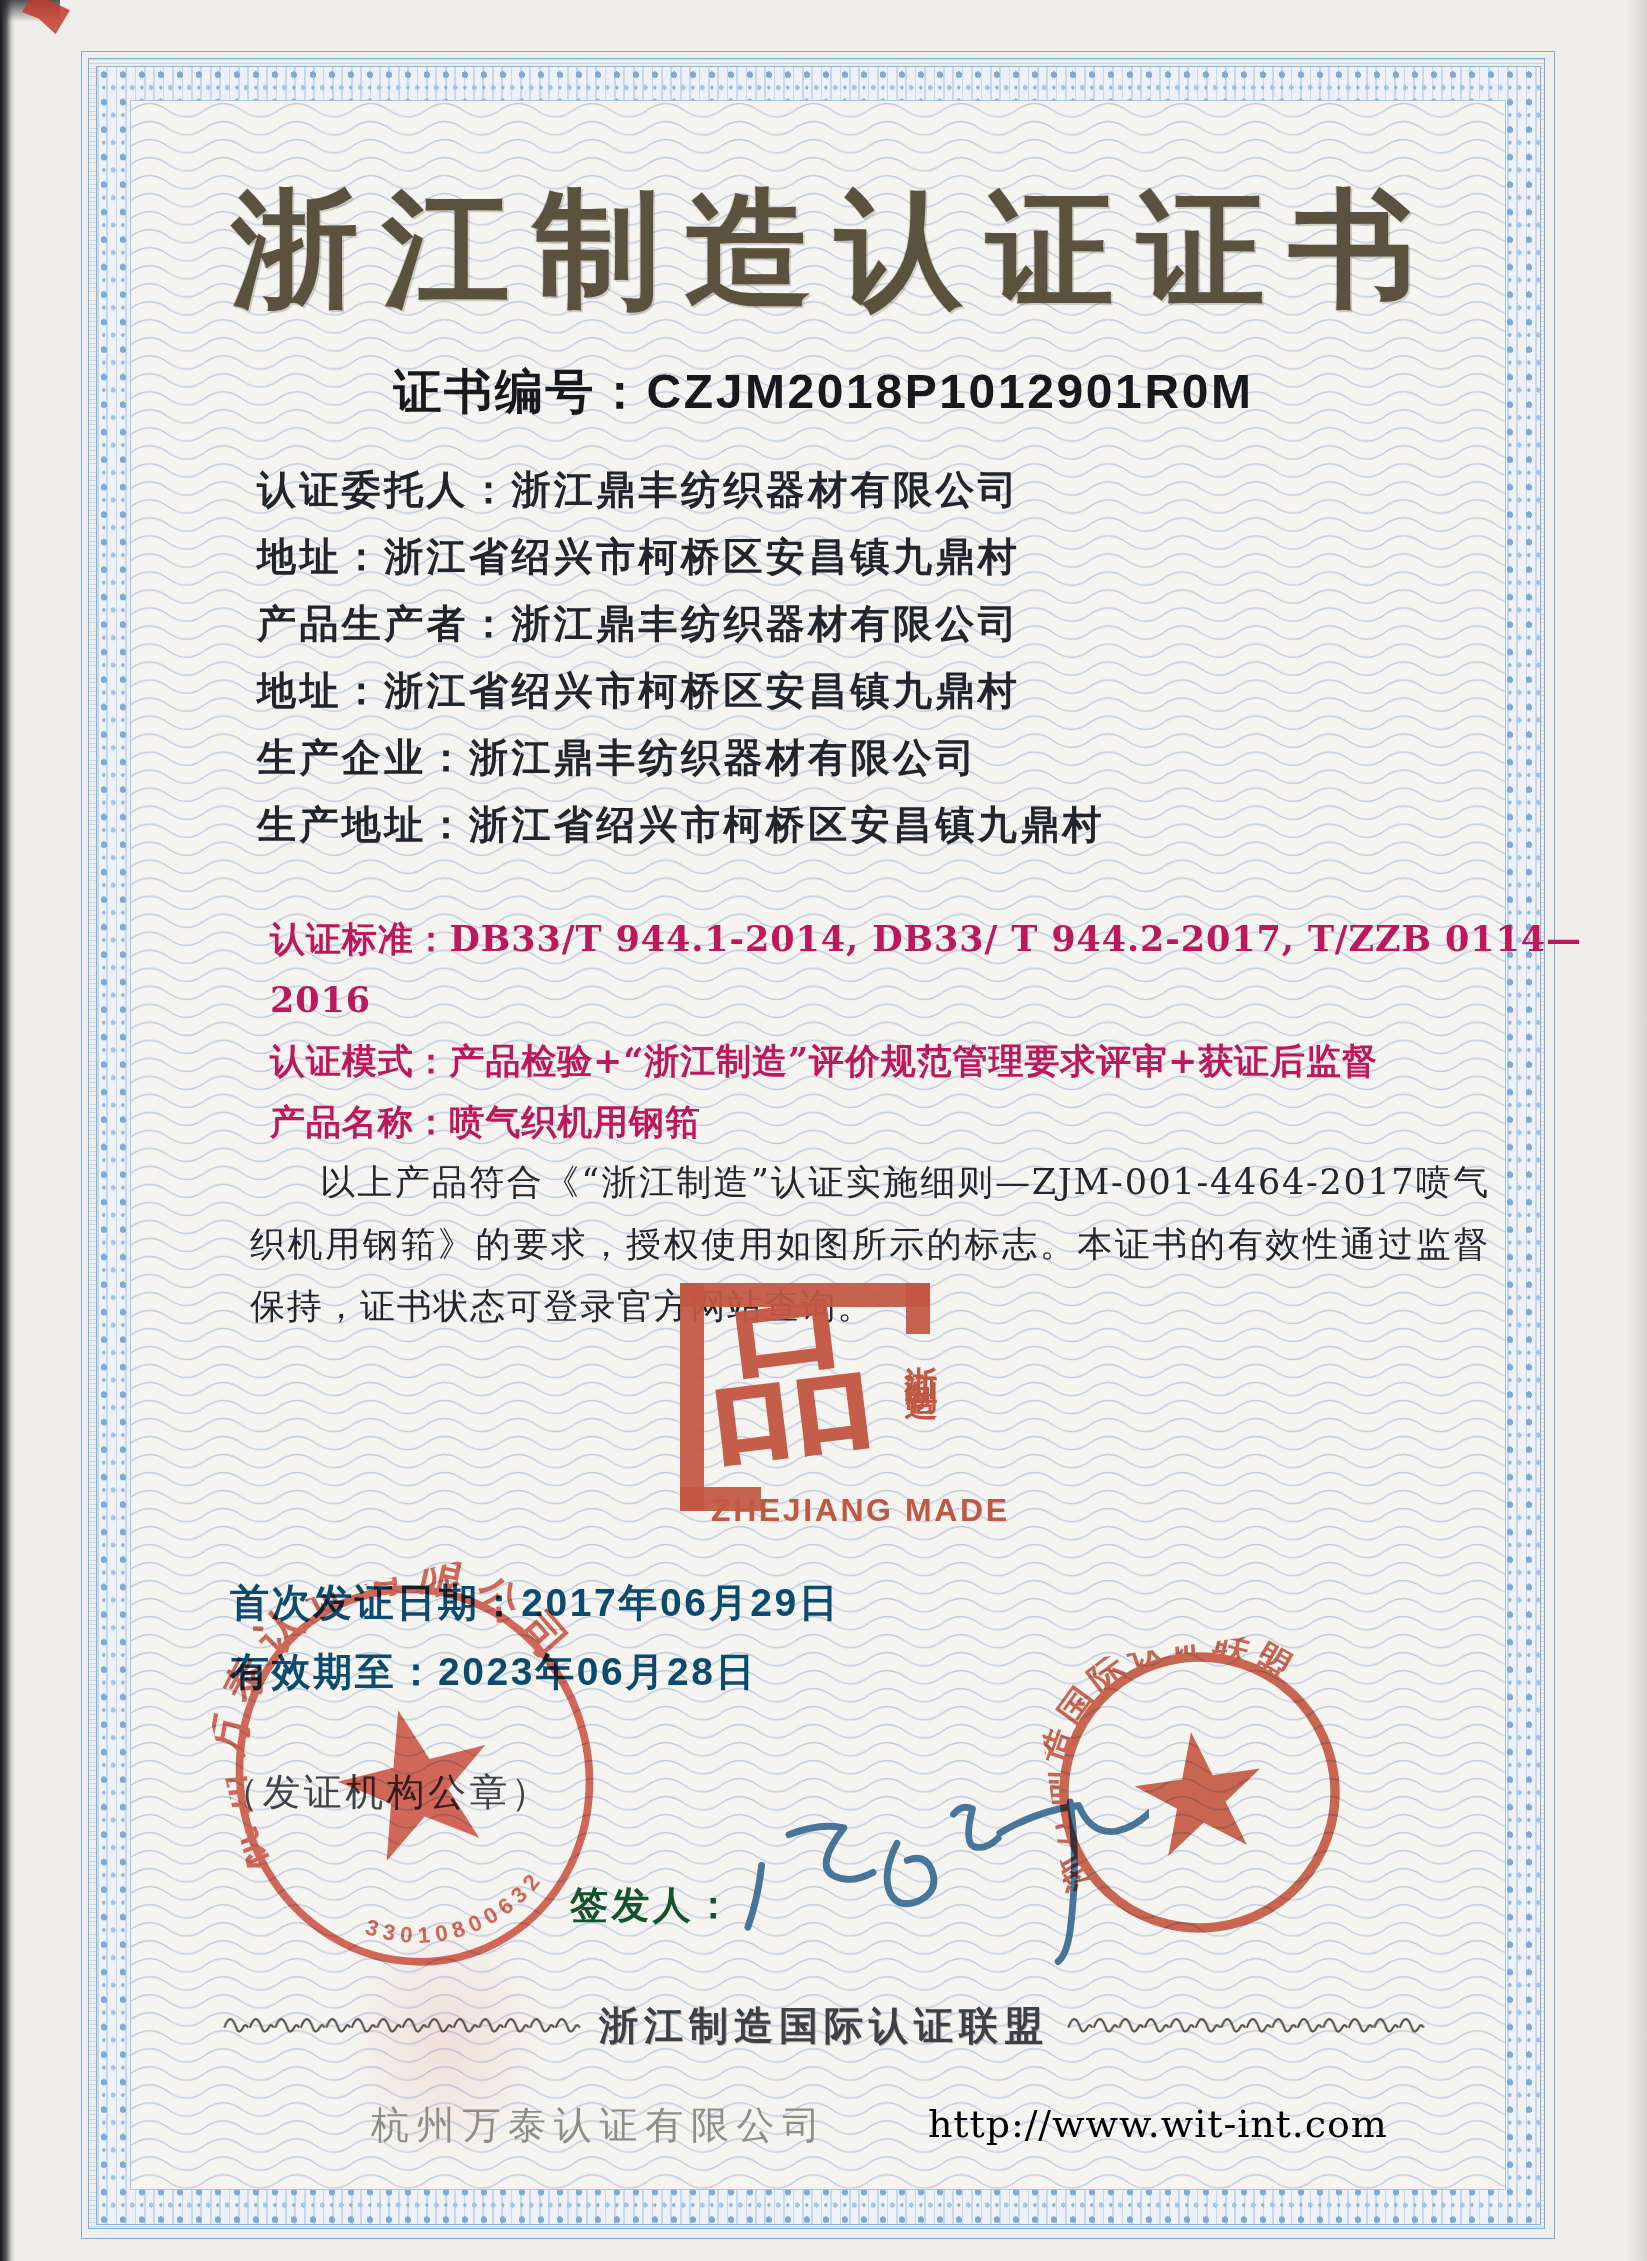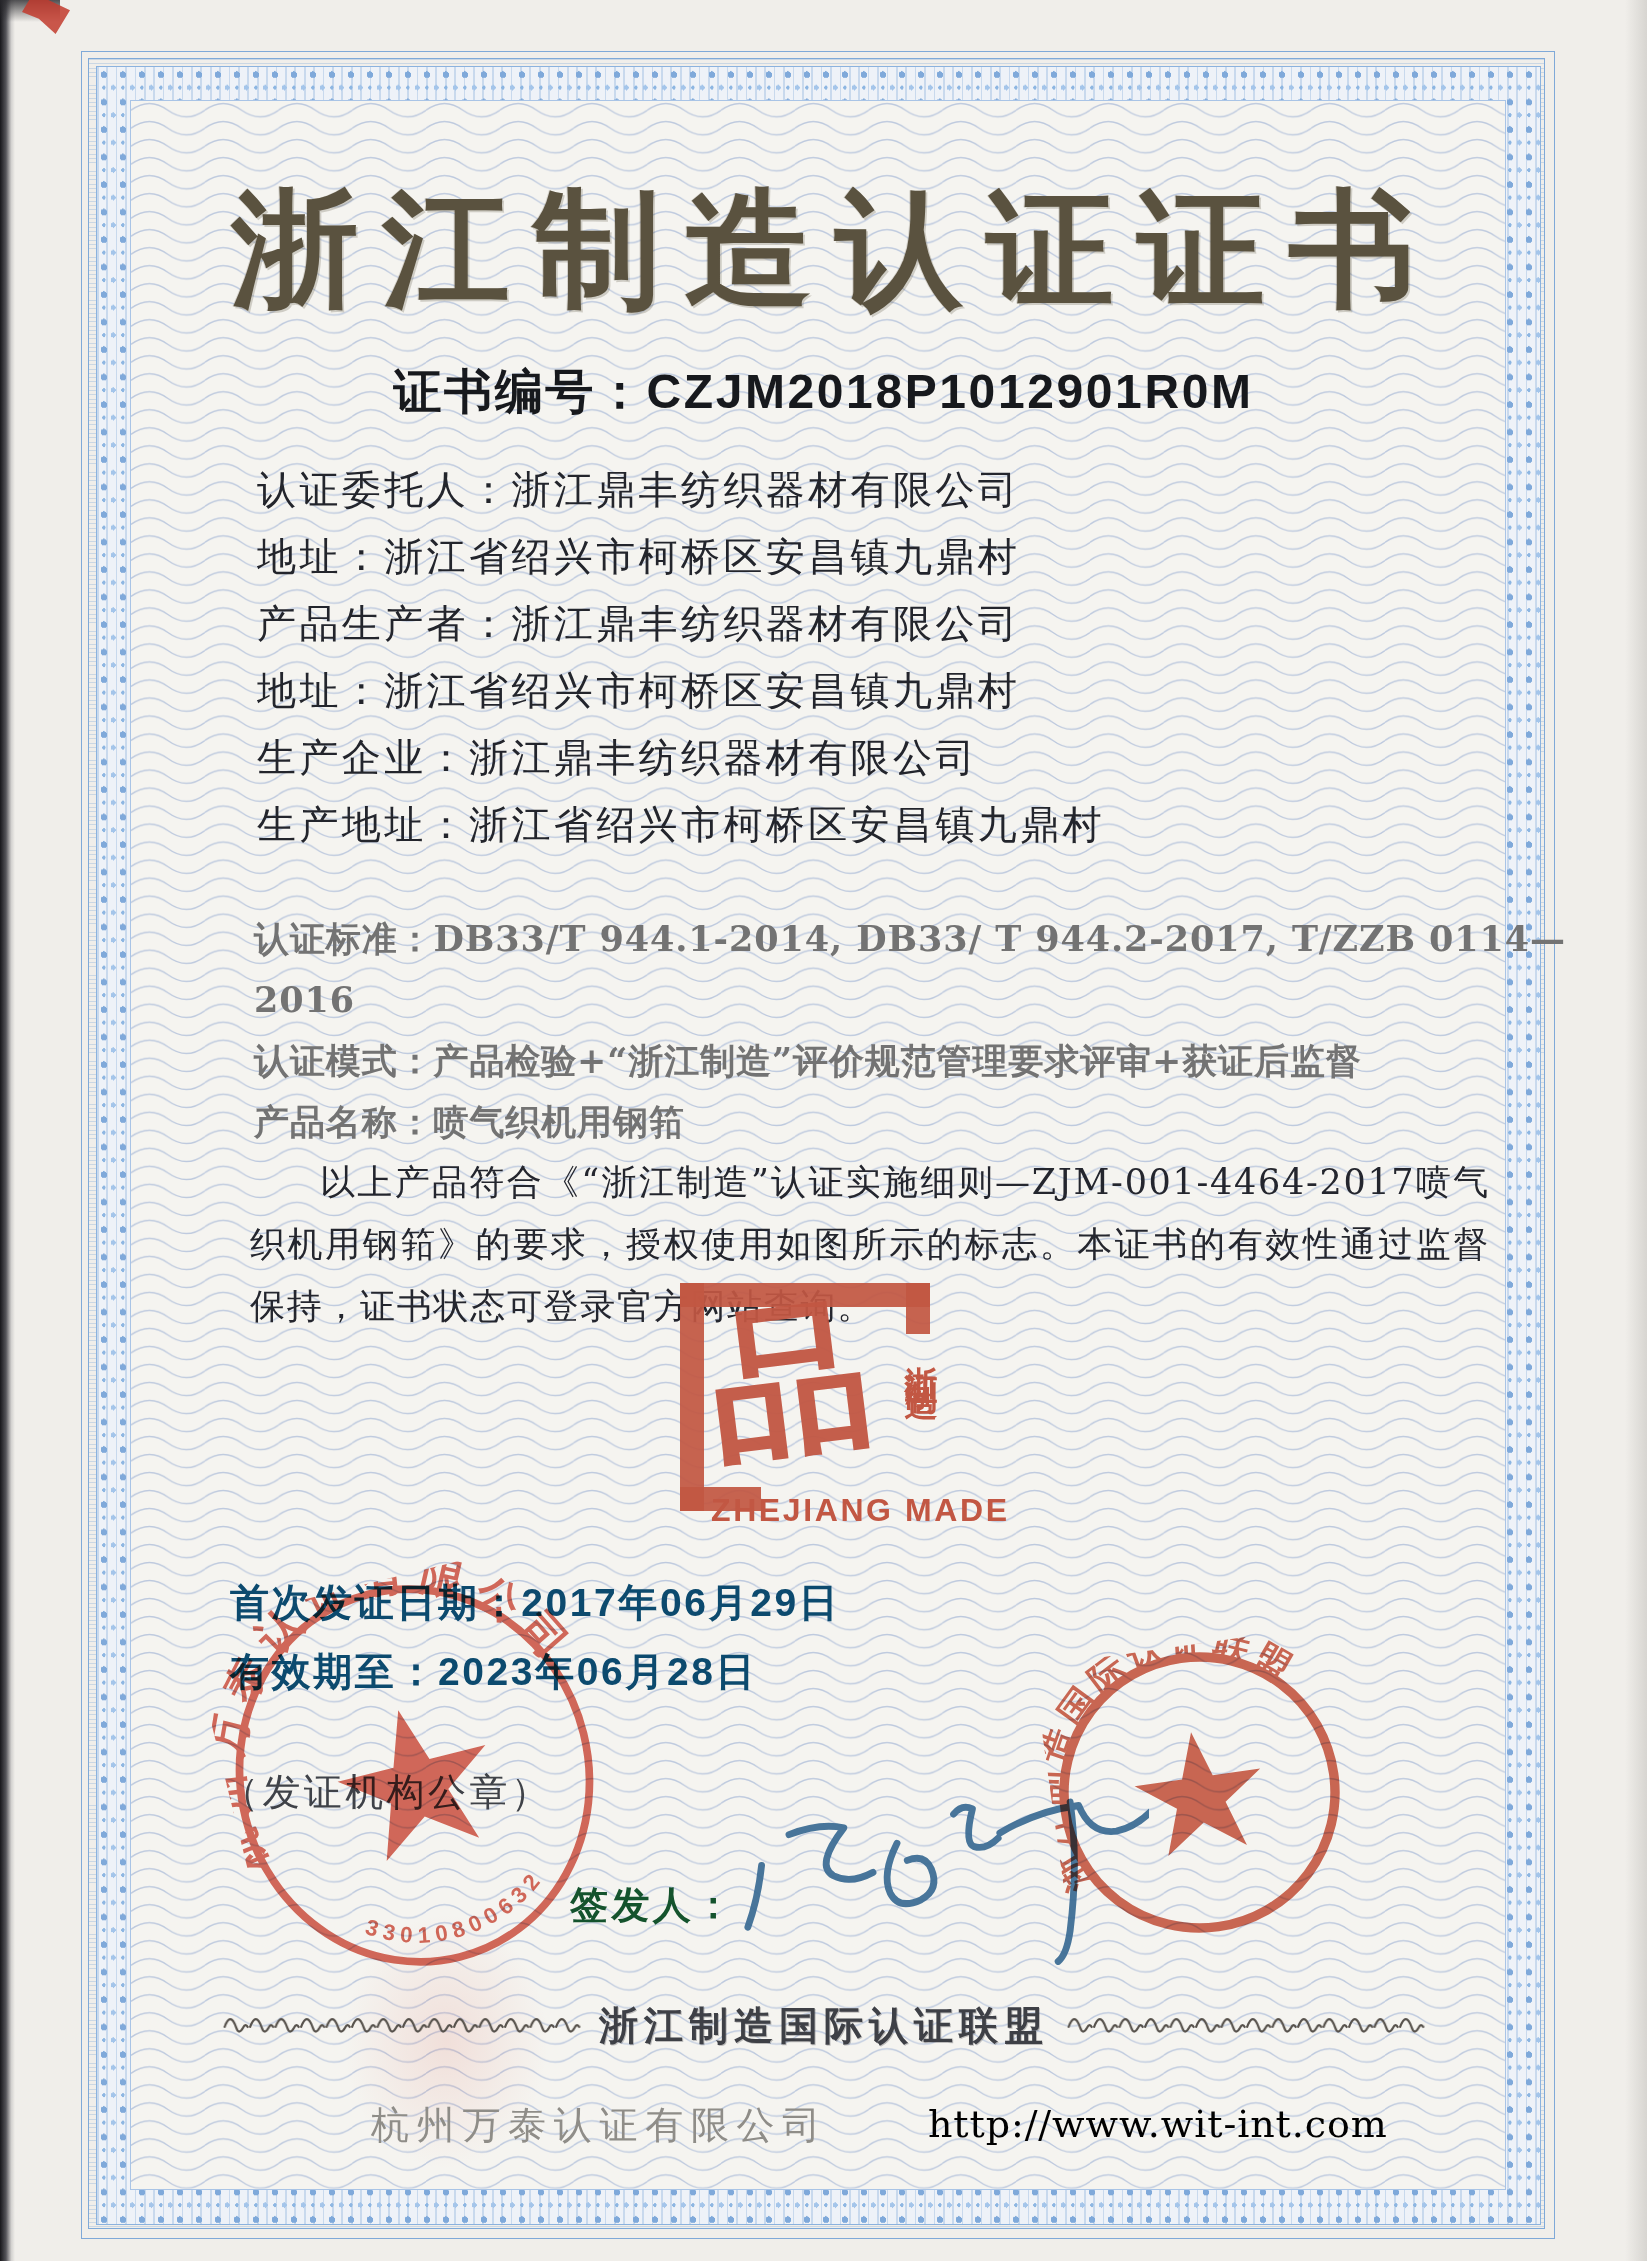--- a/index.html
+++ b/index.html
@@ -39,24 +39,24 @@
   .content{position:absolute;left:130px;top:100px;width:1374px;height:2088px;
     background:#f5f4f0;border:0.9px solid #a9c4e6;}
   .waves{position:absolute;left:0;top:0;width:100%;height:100%;}
   
   .title{position:absolute;left:0;top:176px;width:100%;text-align:center;
     font-family:"DejaVu Serif",serif;font-weight:700;font-size:127px;line-height:1.15;
     color:#5a523f;letter-spacing:24px;text-indent:24px;
     text-shadow:1.7px 1.7px 0 rgba(90,82,63,.25), -0.9px 0 0 rgba(90,82,63,.2);}
   .certno{position:absolute;left:0;top:360px;width:100%;text-align:center;
     font-weight:700;font-size:48px;color:#17191d;letter-spacing:2.6px;}
-  .fields{position:absolute;left:257px;top:456px;font-weight:400;font-size:39px;
+  .fields{position:absolute;left:257px;top:456px;font-weight:700;font-size:39px;
     color:#23252c;line-height:67px;letter-spacing:3.4px;}
-  .specs{position:absolute;left:254px;top:908px;font-family:"DejaVu Serif",serif;
-    font-weight:600;font-size:35px;color:#737373;line-height:61px;letter-spacing:0.9px;}
+  .specs{position:absolute;left:270px;top:908px;font-family:"DejaVu Serif",serif;
+    font-weight:600;font-size:35px;color:#be185d;line-height:61px;letter-spacing:0.9px;}
   .statement{position:absolute;left:250px;top:1151px;width:1240px;
     font-family:"DejaVu Serif",serif;font-weight:500;font-size:35px;color:#24262e;
     line-height:62px;text-indent:2em;text-align:justify;letter-spacing:1.7px;}
   
   .logo{position:absolute;left:680px;top:1283px;width:266px;height:249px;}
   .logo .bar{position:absolute;background:#c25743;opacity:.93;}
   .logo .bl{left:0;top:0;width:24px;height:228px;}
   .logo .bt{left:0;top:0;width:250px;height:24px;}
   .logo .sr{left:226px;top:0;width:24px;height:51px;}
   .logo .sb{left:0;top:204px;width:81px;height:24px;}

